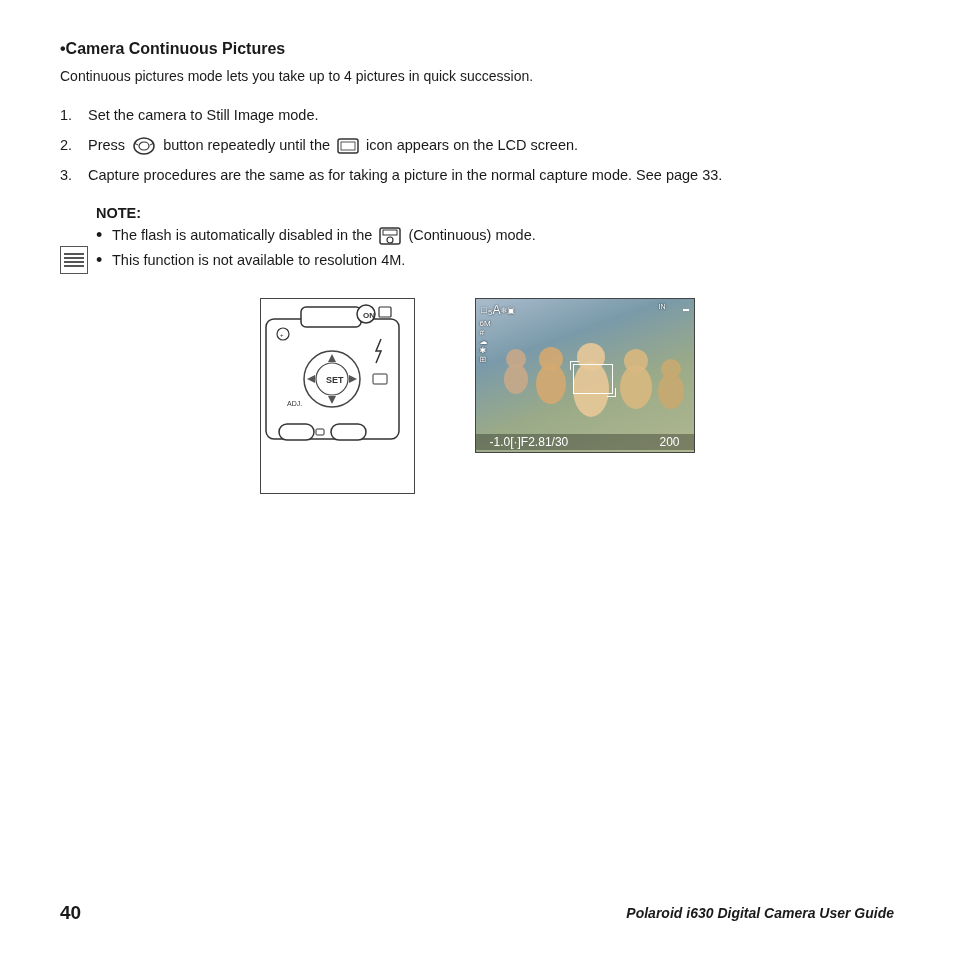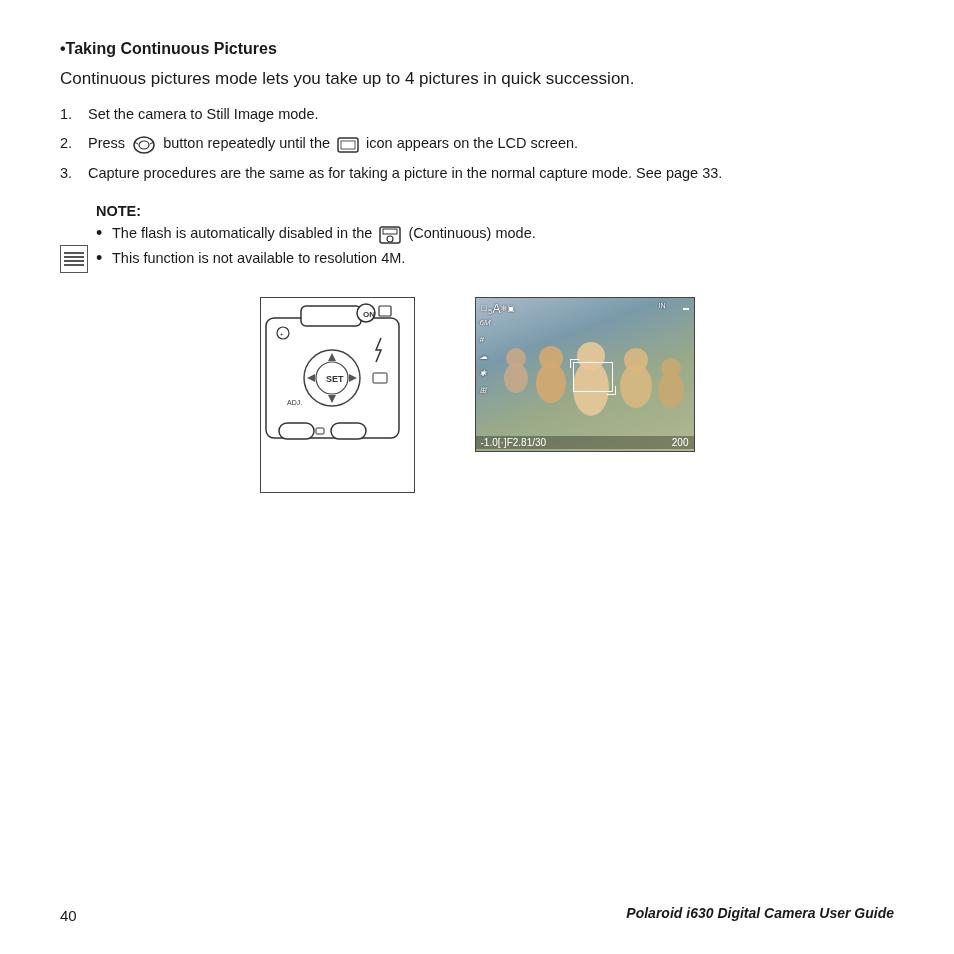--- a/index.html
+++ b/index.html
@@ -17,24 +17,24 @@
       padding: 40px 60px 40px 60px;
       position: relative;
       height: 100%;
     }
     .section-title {
       font-size: 16px;
       font-weight: bold;
       margin-bottom: 8px;
     }
     .intro-text {
-      font-size: 17px;
+      font-size: 14px;
       line-height: 1.5;
       text-align: justify;
-      margin-bottom: 12px;
+      margin-bottom: 18px;
     }
     .steps {
       margin-bottom: 18px;
     }
     .step {
       display: flex;
       align-items: flex-start;
       margin-bottom: 8px;
       font-size: 14.5px;
       line-height: 1.5;
@@ -119,22 +119,22 @@
     .footer {
       position: absolute;
       bottom: 30px;
       left: 60px;
       right: 60px;
       display: flex;
       align-items: flex-end;
       justify-content: space-between;
     }
     .page-num {
-      font-size: 15px;
-      font-weight: normal;
+      font-size: 19px;
+      font-weight: bold;
       margin-top: 40px;
     }
     .footer-brand {
       text-align: right;
       font-size: 14px;
       font-weight: bold;
       font-style: italic;
       line-height: 1.5;
     }
 
@@ -196,21 +196,21 @@
       background: #555;
       width: 100%;
     }
   </style>
 </head>
 <body>
 
 <div class="page-content">
 
   <div class="section-title">
-    <span>•Taking Continuous Pictures</span>
+    <span>•Camera Continuous Pictures</span>
   </div>
 
   <p class="intro-text">
     <span>Continuous  pictures  mode  lets  you  take  up  to  4  pictures  in  quick succession.</span>
   </p>
 
   <div class="steps">
 
     <div class="step">
       <span class="step-num">1.</span>
@@ -350,31 +350,31 @@
           <span style="font-size:8px;">☐</span>
           <span style="font-size:12px;">₅A</span>
           <span style="font-size:8px;">❄</span>
           <span style="font-size:8px;">▣</span>
           <span style="flex:1;"></span>
           <span style="font-size:7px;border:1px solid #fff;padding:0 2px;">  </span>
         </div>
 
         <div style="position:absolute;top:4px;right:28px;font-size:7px;color:#fff;text-shadow:0 0 2px #000;">IN</div>
 
-        <div style="position:absolute;left:4px;top:20px;display:flex;flex-direction:column;gap:8px;font-size:8px;color:#fff;text-shadow:0 0 2px #000;font-style:italic;">
+        <div style="position:absolute;left:4px;top:20px;display:flex;flex-direction:column;gap:0;font-size:8px;color:#fff;text-shadow:0 0 2px #000;">
           <span>6M</span>
           <span>#</span>
           <span>☁</span>
           <span>✱</span>
           <span>⊞</span>
         </div>
 
         <div class="lcd-af-bracket"></div>
 
-        <div style="position:absolute;bottom:2px;left:0;right:0;background:rgba(0,0,0,0.3);color:#fff;font-size:10px;padding:1px 5px;display:flex;justify-content:space-between;">
+        <div style="position:absolute;bottom:2px;left:0;right:0;background:rgba(0,0,0,0.3);color:#fff;font-size:12px;padding:1px 14px;display:flex;justify-content:space-between;">
           <span>-1.0</span>
           <span>[·]</span>
           <span>F2.8</span>
           <span>1/30</span>
           <span style="flex:1;"></span>
           <span>200</span>
         </div>
       </div>
     </div>
 

